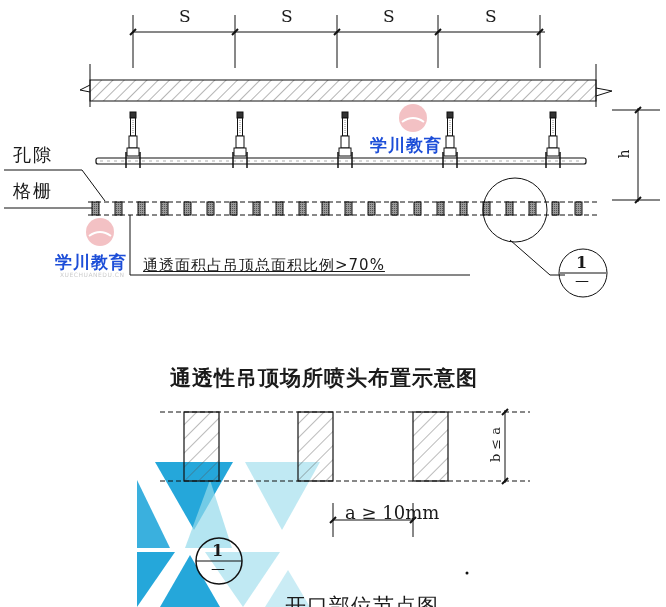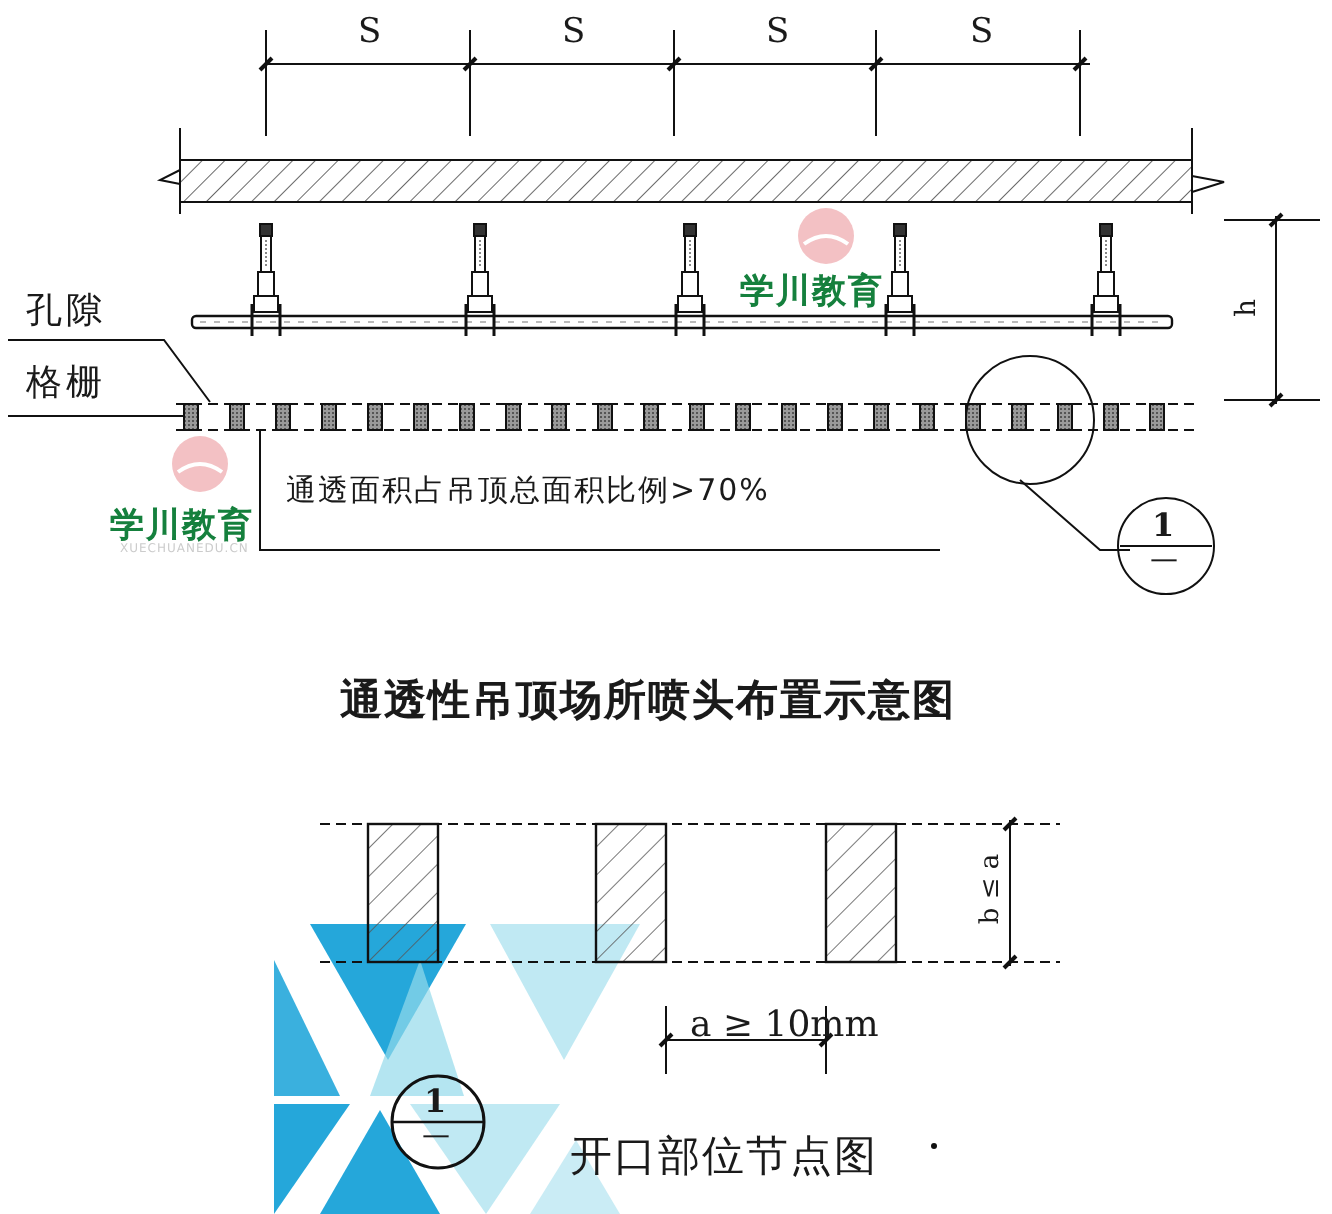--- a/index.html
+++ b/index.html
@@ -3,22 +3,22 @@
 <meta charset="utf-8">
 <style>
   html, body { margin: 0; padding: 0; background: #ffffff; }
   body { width: 666px; height: 607px; position: relative; overflow: hidden;
          font-family: "DejaVu Sans", "Liberation Sans", sans-serif; color: #1a1a1a; }
   svg { position: absolute; left: 0; top: 0; }
   .t { position: absolute; white-space: nowrap; }
   .lbl-s { font-family: "DejaVu Serif", "Liberation Serif", serif; font-size: 17px; }
   .lbl-cn { font-size: 18px; letter-spacing: 2px; }
   .note { font-size: 15px; letter-spacing: 1px; }
-  .title { font-size: 21px; font-weight: bold; letter-spacing: 1px; }
-  .wm { color: #15803d; font-size: 17px; font-weight: bold; letter-spacing: 1px; }
+  .title { font-size: 21px; font-weight: bold; letter-spacing: 1px; margin-top: 28px; }
+  .wm { color: #1d4ed8; font-size: 17px; font-weight: bold; letter-spacing: 1px; }
   .wm-small { color: #cccccc; font-size: 6px; letter-spacing: 0.5px; }
 </style>
 </head>
 <body>
 
 <svg width="666" height="607">
   <g opacity="0.95">
     <polygon points="155,462 233,462 194,530" fill="#1aa3d9"></polygon>
     <polygon points="137,480 137,548 170,548" fill="#1aa3d9" opacity="0.9"></polygon>
     <polygon points="185,548 232,548 210,480" fill="#8fd8ea" opacity="0.7"></polygon>
@@ -201,21 +201,21 @@
 <div class="t lbl-s" style="left:179px;top:6px;">S</div>
 <div class="t lbl-s" style="left:281px;top:6px;">S</div>
 <div class="t lbl-s" style="left:383px;top:6px;">S</div>
 <div class="t lbl-s" style="left:485px;top:6px;">S</div>
 
 <div class="t lbl-s" style="left:619px;top:146px;transform:rotate(-90deg);font-size:14px;">h</div>
 
 <div class="t lbl-cn" style="left:13px;top:143px;">孔隙</div>
 <div class="t lbl-cn" style="left:13px;top:179px;">格栅</div>
 
-<div class="t note" style="left:143px;top:236px;">通透面积占吊顶总面积比例&gt;70%</div>
+<div class="t note" style="left:143px;top:256px;text-decoration:underline;">通透面积占吊顶总面积比例&gt;70%</div>
 
 <div class="t lbl-s" style="left:576px;top:253px;font-size:16px;font-weight:bold;">1</div>
 <div class="t" style="left:575px;top:272px;font-size:14px;">—</div>
 
 <div class="t title" style="left:170px;top:336px;">通透性吊顶场所喷头布置示意图</div>
 
 <div class="t" style="left:478px;top:437px;transform:rotate(-90deg);font-size:13px;font-family:'DejaVu Serif',serif;">b ≤ a</div>
 <div class="t" style="left:345px;top:502px;font-size:18px;font-family:'DejaVu Serif',serif;">a ≥ 10mm</div>
 
 <div class="t lbl-s" style="left:212px;top:541px;font-size:16px;font-weight:bold;">1</div>

